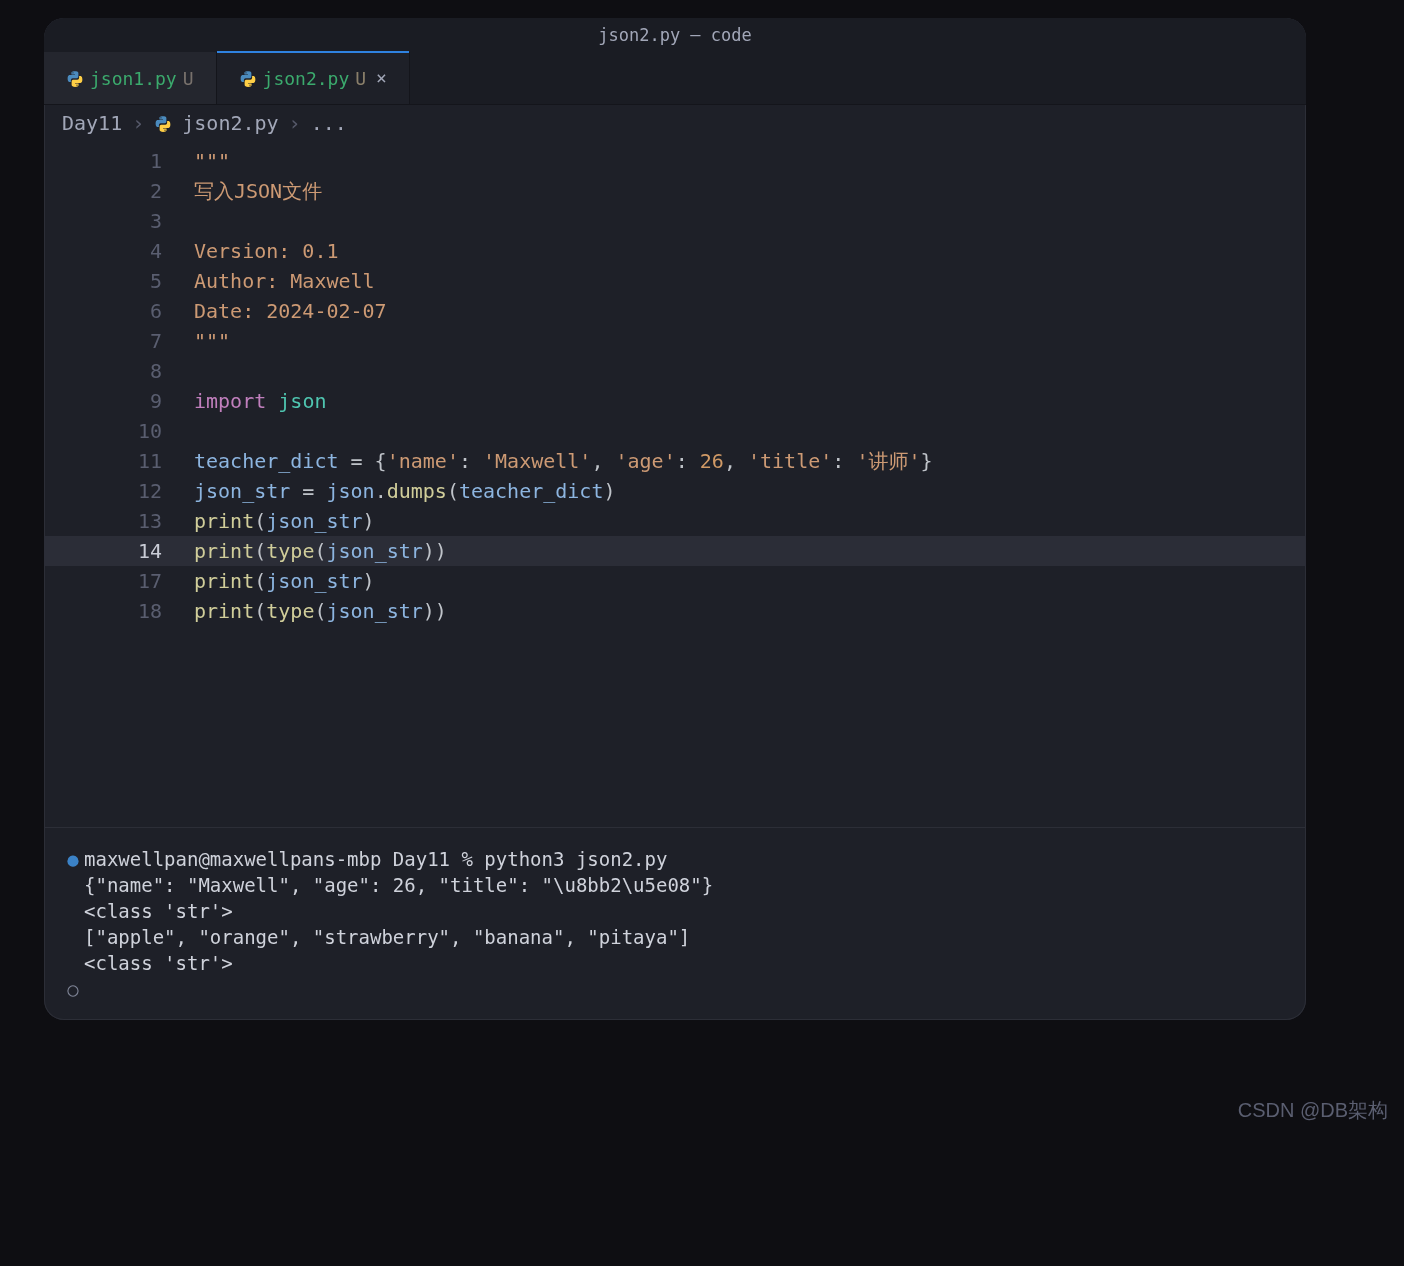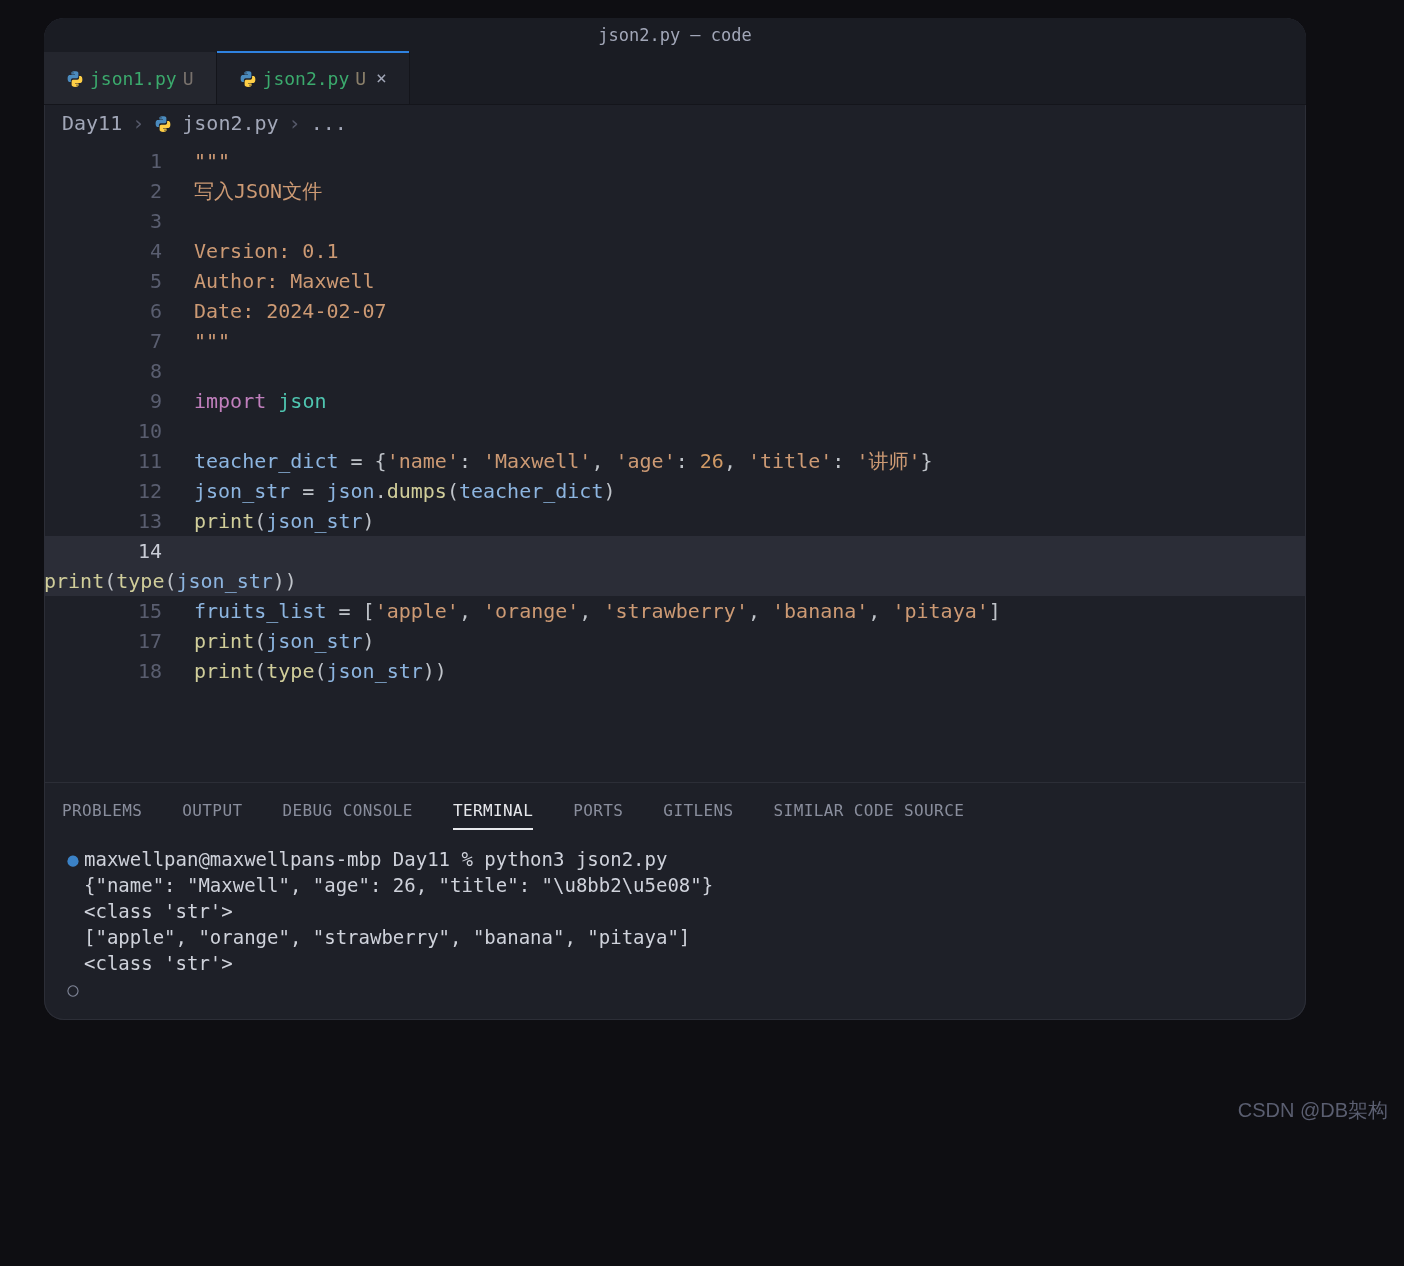--- a/index.html
+++ b/index.html
@@ -56,21 +56,21 @@
   .pyicon svg { width:18px; height:18px; display:block; }
   .breadcrumb {
     height:36px; display:flex; align-items:center; gap:10px; padding:0 18px;
     color:var(--fg-mid); font-size:20px; flex:0 0 auto; border-bottom:1px solid transparent;
   }
   .breadcrumb .sep { color:#56596a; }
   .editor {
     flex:1 1 auto; overflow:hidden; padding-top:4px;
   }
   .line { display:flex; align-items:flex-start; font-size:20px; line-height:30px; white-space:pre; }
-  .line.hl { background:var(--highlight-line);flex-direction:column; }
+  .line.hl { background:var(--highlight-line); }
   .gutter { width:118px; text-align:right; padding-right:32px; color:#5a5e70; flex:0 0 auto; }
   .line.hl .gutter { color:#c9ccd6; }
   .code { color:var(--punct); }
   .c-str { color:var(--string); }
   .c-kw  { color:var(--keyword); }
   .c-mod { color:var(--module); }
   .c-fn  { color:var(--func); }
   .c-var { color:var(--varblue); }
   .c-num { color:var(--number); }
 
@@ -152,35 +152,25 @@
       <div class="line"><div class="gutter">5</div><div class="code"><span class="c-str">Author: Maxwell</span></div></div>
       <div class="line"><div class="gutter">6</div><div class="code"><span class="c-str">Date: 2024-02-07</span></div></div>
       <div class="line"><div class="gutter">7</div><div class="code"><span class="c-str">"""</span></div></div>
       <div class="line"><div class="gutter">8</div><div class="code"></div></div>
       <div class="line"><div class="gutter">9</div><div class="code"><span class="c-kw">import</span><span> </span><span class="c-mod">json</span></div></div>
       <div class="line"><div class="gutter">10</div><div class="code"></div></div>
       <div class="line"><div class="gutter">11</div><div class="code"><span class="c-var">teacher_dict</span><span> = {</span><span class="c-str">'name'</span><span>: </span><span class="c-str">'Maxwell'</span><span>, </span><span class="c-str">'age'</span><span>: </span><span class="c-num">26</span><span>, </span><span class="c-str">'title'</span><span>: </span><span class="c-str">'讲师'</span><span>}</span></div></div>
       <div class="line"><div class="gutter">12</div><div class="code"><span class="c-var">json_str</span><span> = </span><span class="c-var">json</span><span>.</span><span class="c-fn">dumps</span><span>(</span><span class="c-var">teacher_dict</span><span>)</span></div></div>
       <div class="line"><div class="gutter">13</div><div class="code"><span class="c-fn">print</span><span>(</span><span class="c-var">json_str</span><span>)</span></div></div>
       <div class="line hl"><div class="gutter">14</div><div class="code"><span class="c-fn">print</span><span>(</span><span class="c-fn">type</span><span>(</span><span class="c-var">json_str</span><span>))</span></div></div>
-      <div class="line"><div class="gutter">15</div><div class="code"><span class="c-var">fruits_list</span><span> = [</span><span class="c-str">'apple'</span><span>, </span><span class="c-str">'orange'</span><span>, </span><span class="c-str">'strawberry'</span><span>, </span><span class="c-str">'banana'</span><span>, </span><span class="c-str">'pitaya'</span><span>]</span></div></div>
       <div class="line"><div class="gutter">17</div><div class="code"><span class="c-fn">print</span><span>(</span><span class="c-var">json_str</span><span>)</span></div></div>
       <div class="line"><div class="gutter">18</div><div class="code"><span class="c-fn">print</span><span>(</span><span class="c-fn">type</span><span>(</span><span class="c-var">json_str</span><span>))</span></div></div>
     </div>
 
   <div class="panel">
-    <div class="panel-tabs" id="paneltabs">
-        <div class="ptab">PROBLEMS</div>
-        <div class="ptab">OUTPUT</div>
-        <div class="ptab">DEBUG CONSOLE</div>
-        <div class="ptab active">TERMINAL</div>
-        <div class="ptab">PORTS</div>
-        <div class="ptab">GITLENS</div>
-        <div class="ptab">SIMILAR CODE SOURCE</div>
-      </div>
     <div class="terminal" id="terminal">
         <div class="tline"><div class="tbullet blue">●</div><div>maxwellpan@maxwellpans-mbp Day11 % python3 json2.py</div></div>
         <div class="tline"><div class="tbullet "></div><div>{"name": "Maxwell", "age": 26, "title": "\u8bb2\u5e08"}</div></div>
         <div class="tline"><div class="tbullet "></div><div>&lt;class 'str'&gt;</div></div>
         <div class="tline"><div class="tbullet "></div><div>["apple", "orange", "strawberry", "banana", "pitaya"]</div></div>
         <div class="tline"><div class="tbullet "></div><div>&lt;class 'str'&gt;</div></div>
         <div class="tline"><div class="tbullet grey">○</div></div>
       </div>
   </div>
 

